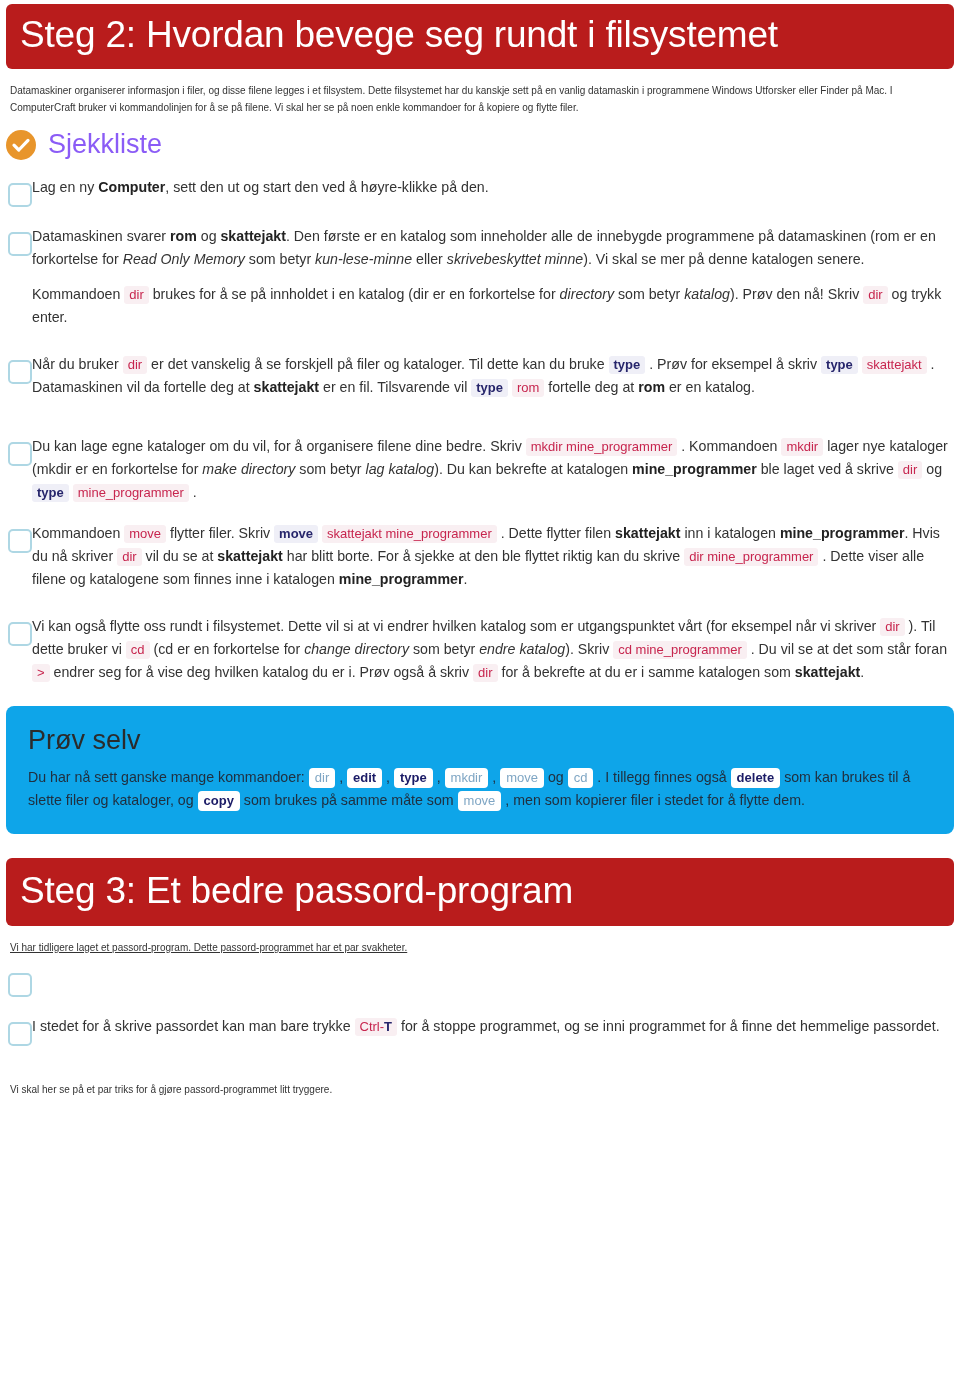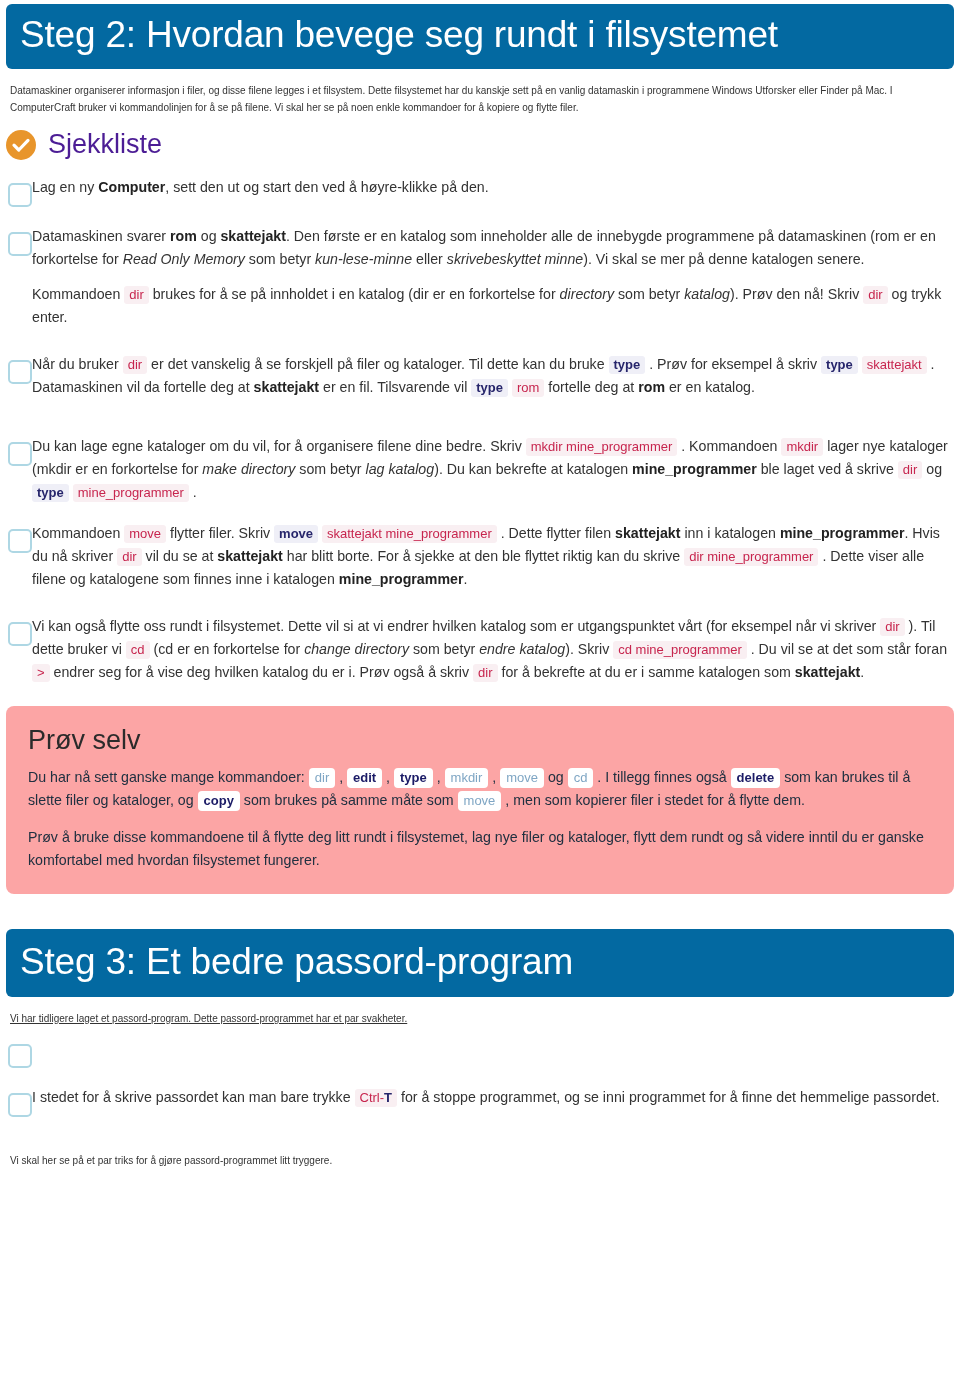--- a/index.html
+++ b/index.html
@@ -16,32 +16,32 @@
   }
 
   .page {
     width: 960px;
     box-sizing: border-box;
     padding: 0;
   }
 
   
   .step-header {
-    background: #0369a1;
+    background: #b91c1c;
     color: #ffffff;
     border-radius: 6px;
     padding: 10px 14px 14px 14px;
     margin: 4px 6px 14px 6px;
     font-size: 37px;
     line-height: 1.12;
     font-weight: 400;
     letter-spacing: -0.2px;
   }
   .step-header.step3 {
-    margin-top: 35px;
+    margin-top: 24px;
     padding: 12px 14px 14px 14px;
   }
 
   
   .intro {
     font-size: 10px;
     line-height: 1.62;
     margin: 0 10px 14px 10px;
     color: #333333;
     text-align: left;
@@ -59,21 +59,21 @@
     width: 30px;
     height: 30px;
     border-radius: 50%;
     background: #e8952b;
     flex: 0 0 auto;
     position: relative;
   }
   .check-circle svg { display: block; }
   .checklist-title {
     font-size: 27px;
-    color: #4c1d95;
+    color: #8b5cf6;
     font-weight: 400;
     line-height: 1;
   }
 
   
   .check-item {
     display: flex;
     align-items: flex-start;
     gap: 0;
     margin: 0 10px 18px 8px;
@@ -119,21 +119,21 @@
   .c-navy {
     color: #26256b;
     background: #efeff7;
     font-weight: bold;
   }
   b, strong { font-weight: bold; color: #222222; }
   i, em { font-style: italic; }
 
   
   .try-box {
-    background: #fca5a5;
+    background: #0ea5e9;
     border-radius: 8px;
     margin: 22px 6px 10px 6px;
     padding: 18px 22px 22px 22px;
   }
   .try-title {
     font-size: 27px;
     color: #2b2b2b;
     font-weight: 400;
     margin: 0 0 10px 0;
     line-height: 1.2;
@@ -213,21 +213,20 @@
 
   <div class="check-item">
     <span class="checkbox"></span>
     <div class="check-body">Vi kan også flytte oss rundt i filsystemet. Dette vil si at vi endrer hvilken katalog som er utgangspunktet vårt (for eksempel når vi skriver <code class="c c-pink">dir</code> ). Til dette bruker vi <code class="c c-pink">cd</code> (cd er en forkortelse for <i>change directory</i> som betyr <i>endre katalog</i>). Skriv <code class="c c-pink">cd mine_programmer</code> . Du vil se at det som står foran <code class="c c-pink">&gt;</code> endrer seg for å vise deg hvilken katalog du er i. Prøv også å skriv <code class="c c-pink">dir</code> for å bekrefte at du er i samme katalogen som <b>skattejakt</b>.</div>
   </div>
 
 
   <div class="try-box">
     <div class="try-title">Prøv selv</div>
     <p>Du har nå sett ganske mange kommandoer: <span class="chip light">dir</span> , <span class="chip bold">edit</span> , <span class="chip bold">type</span> , <span class="chip light">mkdir</span> , <span class="chip light">move</span> og <span class="chip light">cd</span> . I tillegg finnes også <span class="chip bold">delete</span> som kan brukes til å slette filer og kataloger, og <span class="chip bold">copy</span> som brukes på samme måte som <span class="chip light">move</span> , men som kopierer filer i stedet for å flytte dem.</p>
-    <p>Prøv å bruke disse kommandoene til å flytte deg litt rundt i filsystemet, lag nye filer og kataloger, flytt dem rundt og så videre inntil du er ganske komfortabel med hvordan filsystemet fungerer.</p>
   </div>
 
   <div class="step-header step3">Steg 3: Et bedre passord-program</div>
 
   <div class="intro tight">Vi har tidligere laget et passord-program. Dette passord-programmet har et par svakheter.</div>
 
   <div class="check-item">
     <span class="checkbox"></span>
   </div>
 

